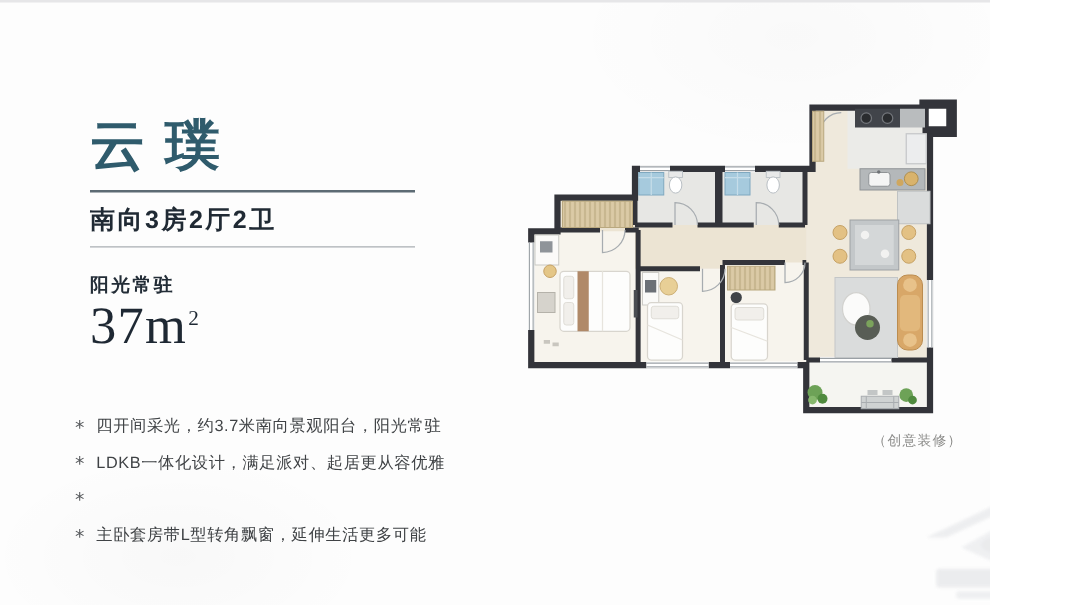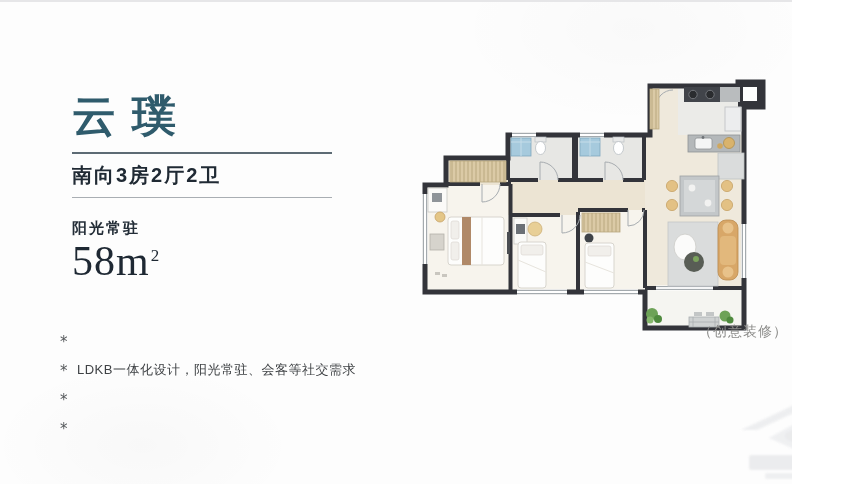--- a/index.html
+++ b/index.html
@@ -37,55 +37,57 @@
   .areavalue sup{font-size:17px;vertical-align:14px;margin-left:1px;}
 
   .features{position:absolute;left:60px;top:333px;width:330px;}
   .feat{display:flex;align-items:flex-start;margin-bottom:13px;
     font-size:13px;color:#3f4245;letter-spacing:0.5px;line-height:16px;}
   .bullet{color:#55585b;font-size:15px;line-height:14px;margin-right:9px;margin-top:2px;
     font-family:"DejaVu Sans",sans-serif;}
 
   
   .plan{position:absolute;left:422px;top:76px;width:370px;height:270px;}
-  .caption{position:absolute;left:698px;top:323px;width:110px;font-size:14px;
+  .caption{position:absolute;left:698px;top:345px;width:110px;font-size:11px;
     color:#8b8b89;letter-spacing:1px;}
 
   
   .watermark{position:absolute;left:733px;top:398px;width:127px;height:82px;
     filter:blur(1.2px);opacity:0.85;}
 </style>
 </head>
 <body>
 
 <div id="canvas">
   <div class="topline"></div>
 
   <div class="panel">
     <div class="title">云璞</div>
     <div class="rule1"></div>
     <div class="subtitle">南向3房2厅2卫</div>
     <div class="rule2"></div>
     <div class="arealabel">阳光常驻</div>
-    <div class="areavalue"><span>58m</span><sup>2</sup></div>
+    <div class="areavalue"><span>37m</span><sup>2</sup></div>
   </div>
 
   <div class="features">
     <div class="feat">
       <span class="bullet">*</span>
-    </div>
-    <div class="feat">
-      <span class="bullet">*</span>
-      <span>LDKB一体化设计，阳光常驻、会客等社交需求</span>
-    </div>
-    <div class="feat">
-      <span class="bullet">*</span>
-    </div>
-    <div class="feat">
-      <span class="bullet">*</span>
+      <span>四开间采光，约3.7米南向景观阳台，阳光常驻</span>
+    </div>
+    <div class="feat">
+      <span class="bullet">*</span>
+      <span>LDKB一体化设计，满足派对、起居更从容优雅</span>
+    </div>
+    <div class="feat">
+      <span class="bullet">*</span>
+    </div>
+    <div class="feat">
+      <span class="bullet">*</span>
+      <span>主卧套房带L型转角飘窗，延伸生活更多可能</span>
     </div>
   </div>
 
   <svg class="plan" viewBox="0 0 370 270">
     <defs>
       <pattern id="hatch" width="4" height="8" patternUnits="userSpaceOnUse">
         <rect width="4" height="8" fill="#dbcaa6"></rect>
         <path d="M2,0 V8" stroke="#b9a87f" stroke-width="1"></path>
       </pattern>
     </defs>

